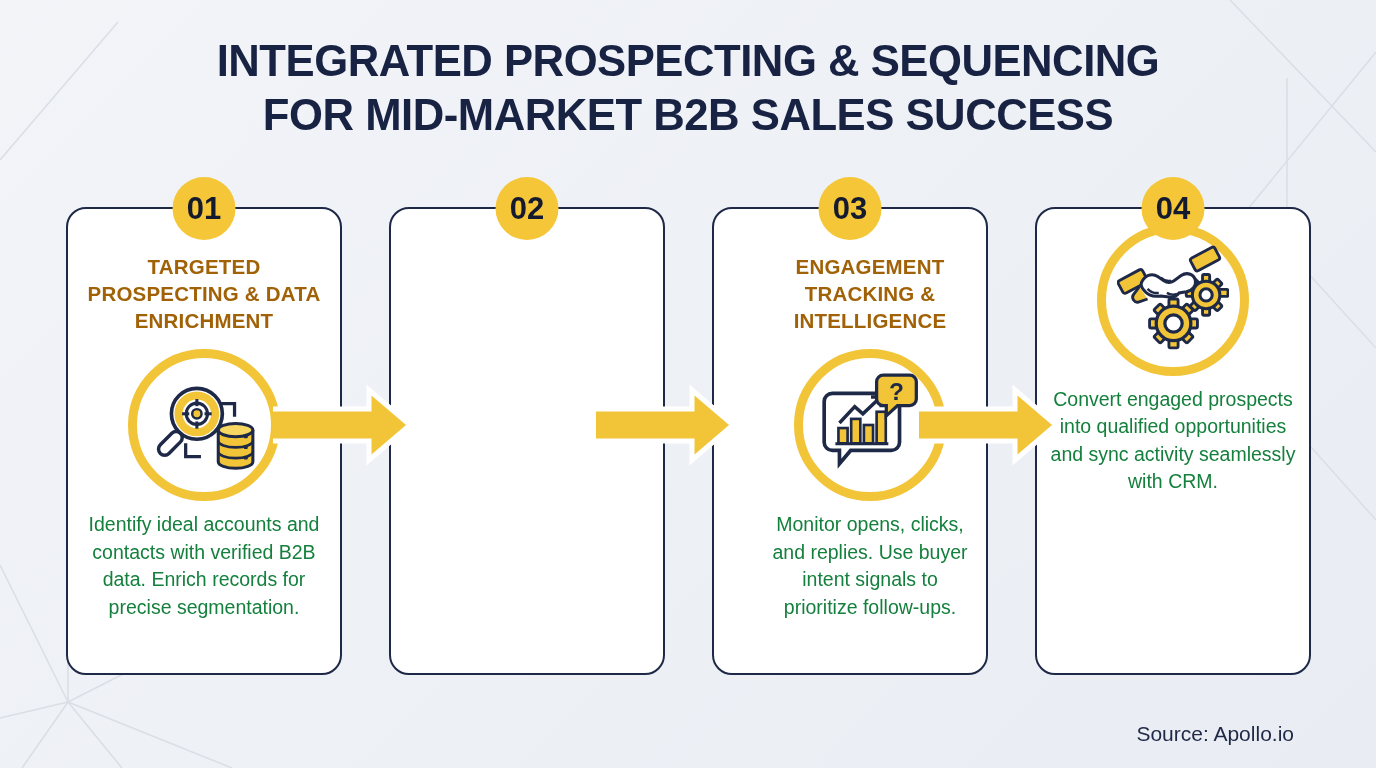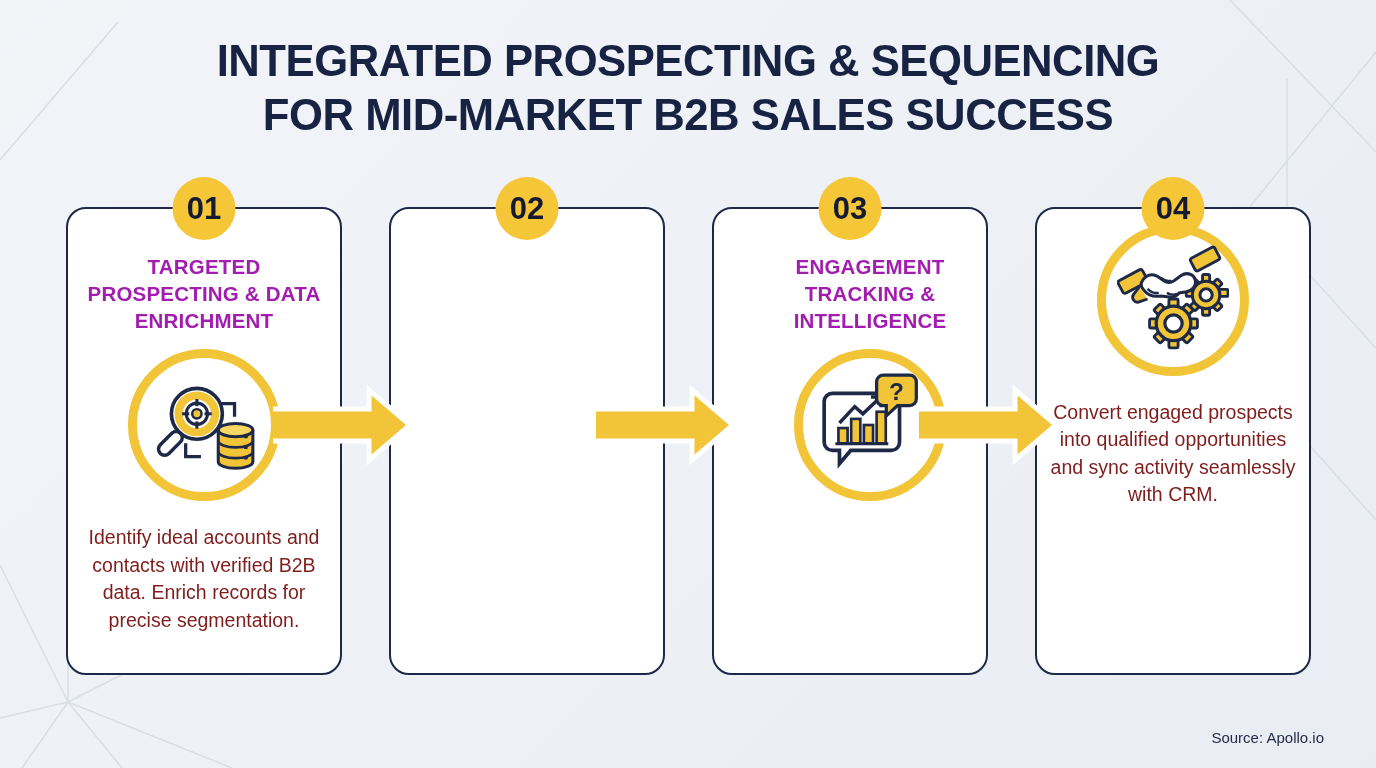--- a/index.html
+++ b/index.html
@@ -27,36 +27,36 @@
   .badge {
     position:absolute; top:-32px; left:50%; transform:translateX(-50%);
     width:63px; height:63px; border-radius:50%;
     background:#f5c637; color:#151b2e;
     font-weight:bold; font-size:31px; line-height:63px; text-align:center;
     z-index:3;
   }
   .card-title {
     margin:44px 14px 12px 14px;
     font-weight:bold; font-size:20.5px; line-height:1.32;
-    letter-spacing:0.2px; color:#a21caf;
+    letter-spacing:0.2px; color:#a16207;
   }
   .icon-circle {
     width:152px; height:152px; margin:15px auto 0 auto;
     border:9px solid #f2c538; border-radius:50%;
     background:#ffffff; display:flex; align-items:center; justify-content:center;
   }
   .card-desc {
-    margin:23px 10px 0 10px;
-    font-size:19.5px; line-height:1.41; color:#7f1d1d;
+    margin:10px 10px 0 10px;
+    font-size:19.5px; line-height:1.41; color:#15803d;
   }
   .flow-arrow { position:absolute; top:385px; z-index:5; }
   .flow-arrow.a1{ left:273px; } .flow-arrow.a2{ left:596px; } .flow-arrow.a3{ left:919px; }
   .source-note {
-    position:absolute; right:52px; bottom:22px; z-index:2;
-    font-size:15px; color:#1f2846;
+    position:absolute; right:82px; bottom:22px; z-index:2;
+    font-size:21px; color:#1f2846;
   }
 </style>
 </head>
 <body>
 
 <div class="stage">
 
   <svg class="decor" width="1376" height="768" viewBox="0 0 1376 768">
     <g stroke="#d9dee7" stroke-width="1.5" fill="none">
       <path d="M1230 0 L1376 152"></path>
@@ -140,20 +140,21 @@
           <path d="M21 73.5 h52" stroke="#1e2847" stroke-width="3"></path>
           <path d="M25 53 L40 37 L48 44 L65 28" fill="none" stroke="#1e2847" stroke-width="3.4"></path>
           <path d="M56 27.5 h10 v10" fill="none" stroke="#1e2847" stroke-width="3.4"></path>
         </g>
         <g>
           <path d="M68 6 h26 a6.5 6.5 0 0 1 6.5 6.5 v17 a6.5 6.5 0 0 1 -6.5 6.5 h-12 l-11 10 v-10 h-3 a6.5 6.5 0 0 1 -6.5 -6.5 v-17 a6.5 6.5 0 0 1 6.5 -6.5 z" fill="#f2c538" stroke="#1e2847" stroke-width="3.2"></path>
           <text x="81" y="30" text-anchor="middle" font-family="Liberation Sans, sans-serif" font-size="24" font-weight="bold" fill="#1e2847">?</text>
         </g>
       </svg>
     </div>
+    <div class="card-desc">Monitor opens, clicks, and replies. Use buyer intent signals to prioritize follow-ups.</div>
   </div>
 
   <div class="card c4">
     <div class="badge">04</div>
     <div class="icon-circle">
       <svg width="112" height="112" viewBox="0 0 110 110">
         <g>
           <g fill="#f2c538" stroke="#1e2847" stroke-width="2.8">
             <rect x="84" y="30" width="7" height="11" rx="1.5"></rect>
             <rect x="84" y="59" width="7" height="11" rx="1.5"></rect>

